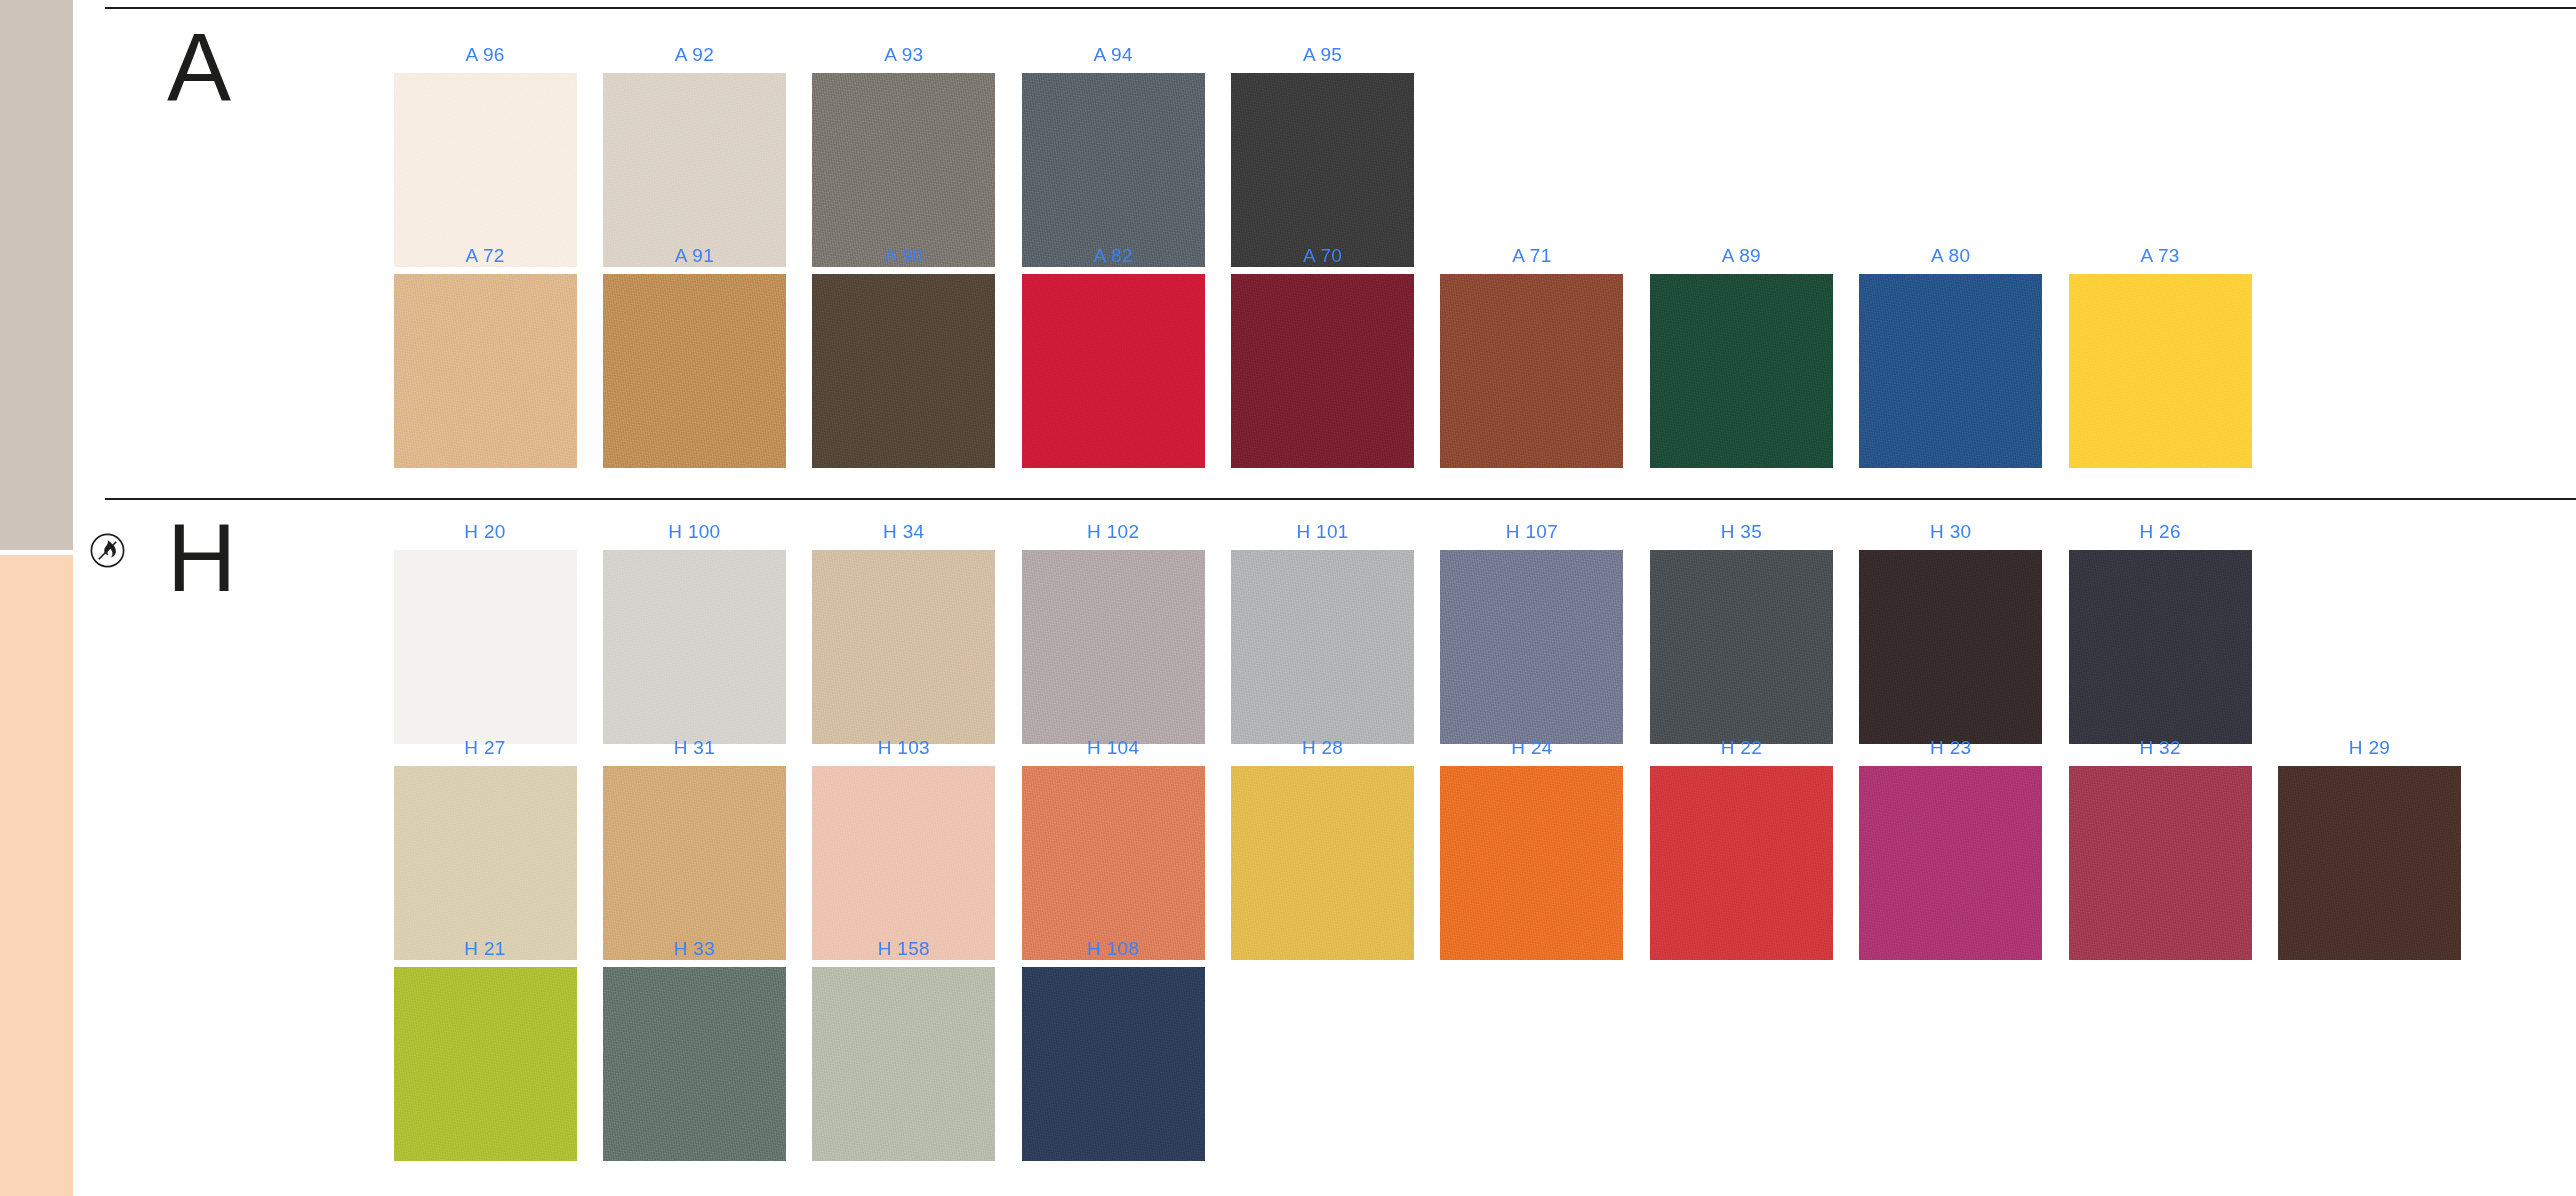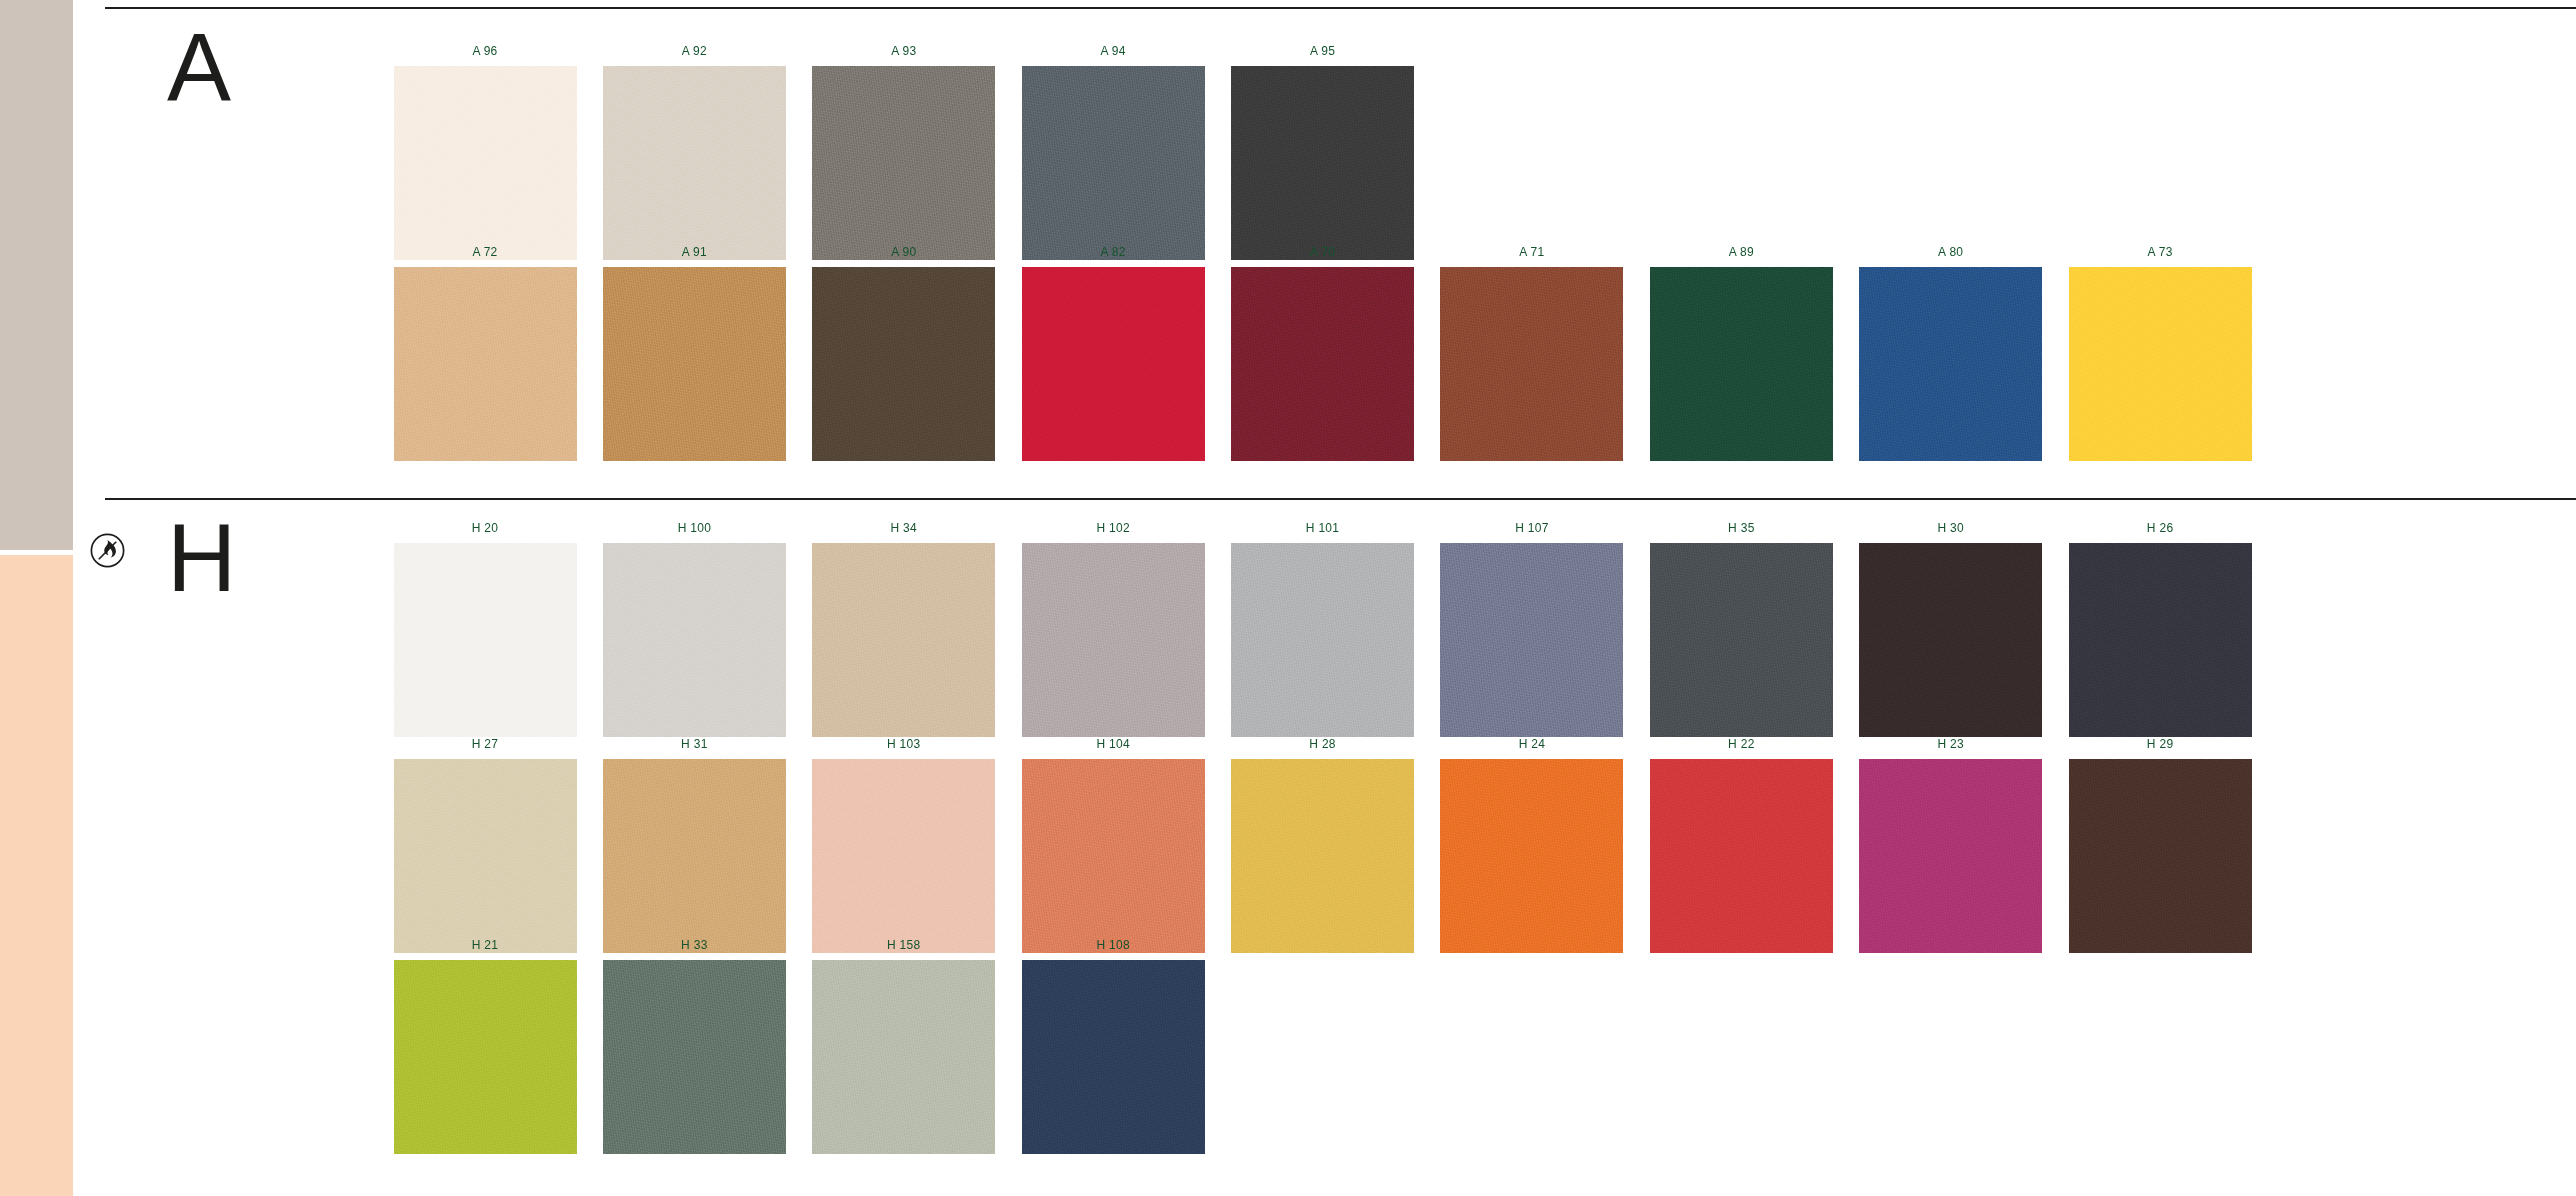--- a/index.html
+++ b/index.html
@@ -81,23 +81,23 @@
     align-items: flex-start;
   }
   .swatch-cell {
     width: 206px;
     margin-right: 3.4px;
     display: flex;
     flex-direction: column;
     align-items: center;
   }
   .swatch-label {
-    font-size: 12px;
+    font-size: 19px;
     font-weight: 400;
-    color: #14532d;
+    color: #3b82f6;
     letter-spacing: 0.3px;
     line-height: 1;
     margin-bottom: 9.4px;
     white-space: nowrap;
     font-family: "Liberation Sans", "DejaVu Sans", sans-serif;
   }
   .swatch-chip {
     width: 183px;
     height: 194px;
     position: relative;
@@ -267,20 +267,24 @@
           </div>
           <div class="swatch-cell">
             <div class="swatch-label">H 22</div>
             <div class="swatch-chip" style="background: rgb(210, 57, 60);"></div>
           </div>
           <div class="swatch-cell">
             <div class="swatch-label">H 23</div>
             <div class="swatch-chip" style="background: rgb(173, 53, 116);"></div>
           </div>
           <div class="swatch-cell">
+            <div class="swatch-label">H 32</div>
+            <div class="swatch-chip" style="background: rgb(160, 59, 81);"></div>
+          </div>
+          <div class="swatch-cell">
             <div class="swatch-label">H 29</div>
             <div class="swatch-chip" style="background: rgb(75, 50, 42);"></div>
           </div>
         </div>
         <div class="swatch-row" style="top: 441px; left: 309px; justify-content: flex-end;">
           <div class="swatch-cell">
             <div class="swatch-label">H 21</div>
             <div class="swatch-chip" style="background: rgb(176, 192, 51);"></div>
           </div>
           <div class="swatch-cell">

